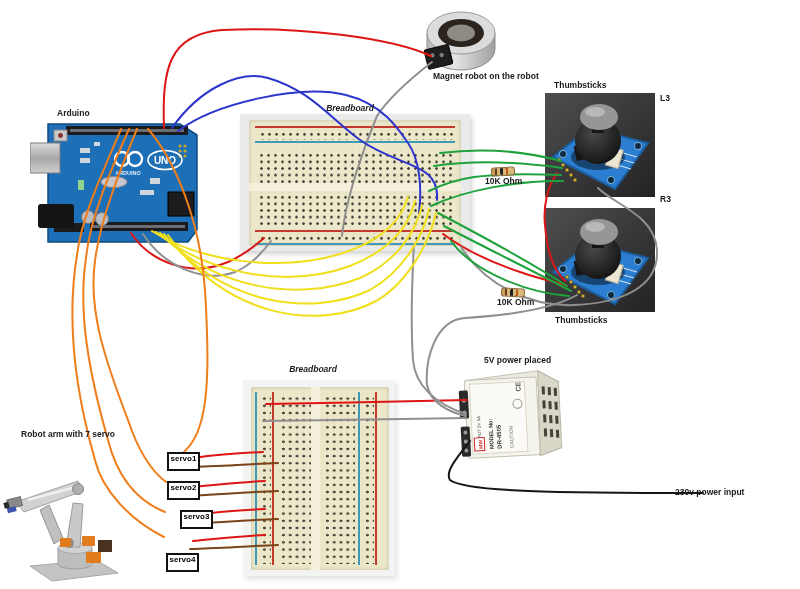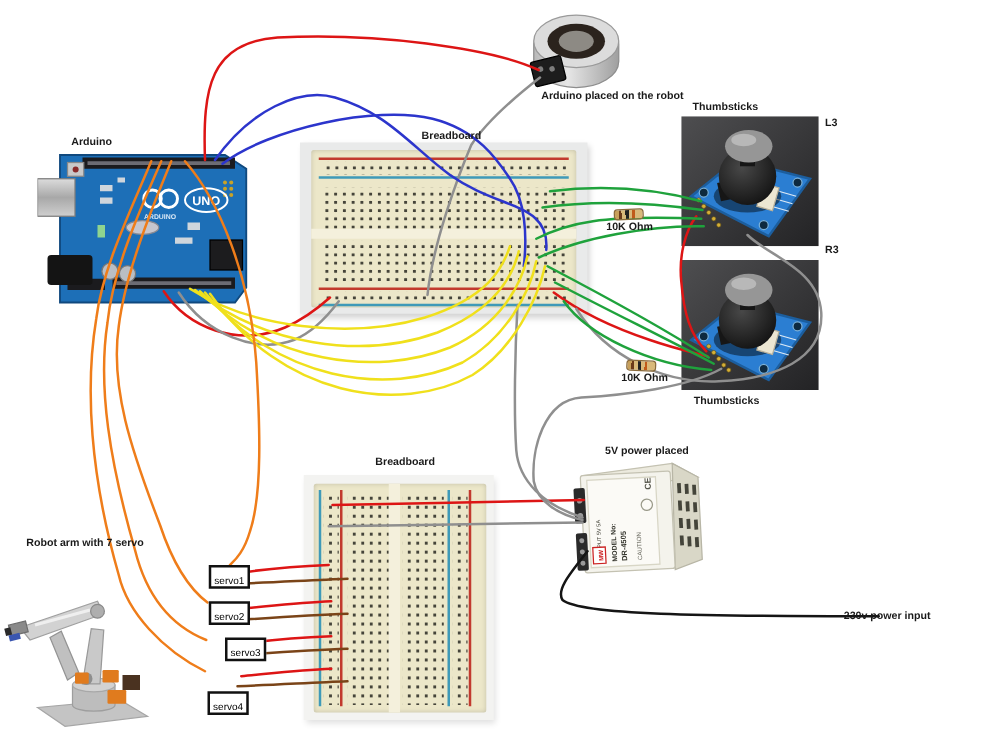--- a/index.html
+++ b/index.html
@@ -1,36 +1,36 @@
 <!DOCTYPE html>
 <html><head>
 <meta charset="utf-8">
 <style>
   html,body{margin:0;padding:0;background:#fff;}
   .canvas{position:relative;width:800px;height:589px;background:#ffffff;overflow:hidden;
           font-family:"Liberation Sans",sans-serif;}
   .lbl{position:absolute;font-size:8.5px;font-weight:bold;color:#1a1a1a;white-space:nowrap;z-index:40;}
-  .lbl.ctr{text-align:right;}
+  .lbl.ctr{text-align:center;font-style:italic;}
   
   .photo{position:absolute;z-index:5;}
   .bb-photo-top{left:240px;top:114px;width:230px;height:137px;background:#e9eaea;box-shadow:2px 3px 5px rgba(0,0,0,.18);}
   .bb-photo-bot{left:243px;top:380px;width:152px;height:196px;background:#f3f3f1;box-shadow:2px 3px 5px rgba(0,0,0,.12);}
   .bb-board{position:absolute;background:#ece7c9;border-radius:2px;box-shadow:inset 0 0 4px rgba(0,0,0,.18);}
   .bb-board.h{left:9px;top:6px;width:212px;height:126px;}
   .bb-board.v{left:8px;top:7px;width:138px;height:183px;}
   .dots{background-image:radial-gradient(circle,#45443a 1.1px,transparent 1.5px);
         background-size:7px 6.6px;background-position:2px 2px;}
   .dotsv{background-image:radial-gradient(circle,#45443a 1.1px,transparent 1.5px);
         background-size:6.8px 7.2px;background-position:2px 2px;}
   .rline{position:absolute;background:#c23a2e;}
   .bline{position:absolute;background:#3f9ab8;}
   .chan{position:absolute;background:#f4f0dc;}
   
   .servo-box{position:absolute;width:29px;height:15px;background:#fff;border:2px solid #111;
-             display:flex;align-items:flex-end;justify-content:center;font-size:8px;font-weight:normal;z-index:30;}
+             display:flex;align-items:flex-start;justify-content:center;font-size:8px;font-weight:bold;z-index:30;}
   
   .resistor{position:absolute;width:22px;height:7px;border-radius:3px;z-index:25;border:1px solid #8a6a3a;
      background:linear-gradient(90deg,#c8a05a 0 14%,#6b3a1a 14% 24%,#d9b97a 24% 38%,#222 38% 50%,#d9b97a 50% 62%,#c05a1a 62% 72%,#d9b97a 72% 100%);}
   svg{display:block;}
   .wires{position:absolute;left:0;top:0;z-index:20;pointer-events:none;}
   .comp{position:absolute;z-index:6;text-decoration:underline;}
 </style>
 </head>
 <body>
 
@@ -338,21 +338,21 @@
     </div>
   <div class="servo-box" style="left:180px;top:510px">
       <span>servo3</span>
     </div>
   <div class="servo-box" style="left:166px;top:553px">
       <span>servo4</span>
     </div>
 
   <div class="lbl" style="left:57px;top:108px">Arduino</div>
   <div class="lbl ctr" style="left:315px;top:103px;width:70px">Breadboard</div>
-  <div class="lbl" style="left:433px;top:71px">Arduino placed on the robot</div>
+  <div class="lbl" style="left:433px;top:71px">Magnet robot on the robot</div>
   <div class="lbl" style="left:554px;top:80px">Thumbsticks</div>
   <div class="lbl" style="left:660px;top:93px">L3</div>
   <div class="lbl" style="left:485px;top:176px">10K Ohm</div>
   <div class="lbl" style="left:660px;top:194px">R3</div>
   <div class="lbl" style="left:497px;top:297px">10K Ohm</div>
   <div class="lbl" style="left:555px;top:315px">Thumbsticks</div>
   <div class="lbl" style="left:484px;top:355px">5V power placed</div>
   <div class="lbl ctr" style="left:278px;top:364px;width:70px">Breadboard</div>
   <div class="lbl" style="left:21px;top:429px">Robot arm with 7 servo</div>
   <div class="lbl" style="left:675px;top:487px">230v power input</div>

